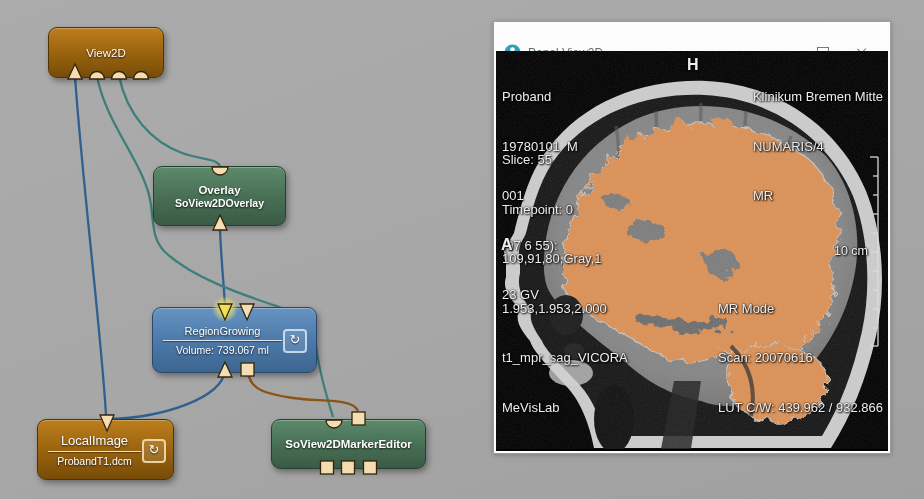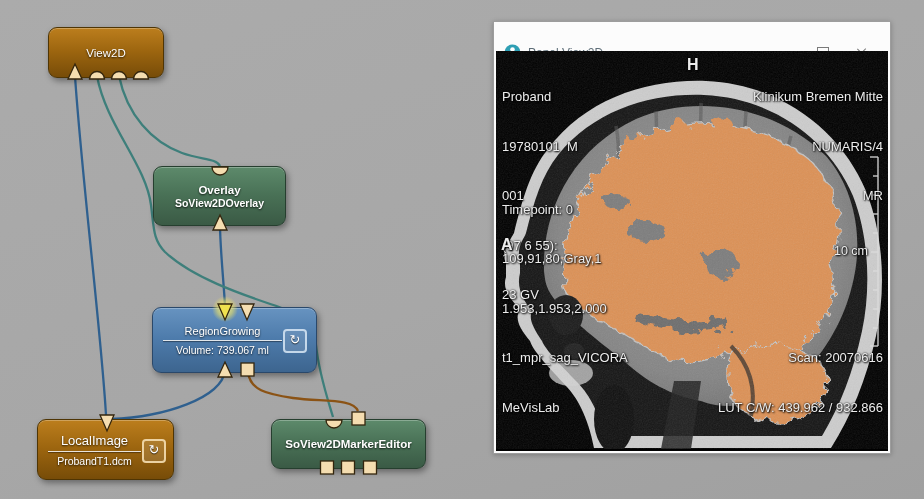--- a/index.html
+++ b/index.html
@@ -34,21 +34,21 @@
   .controls{display:flex;align-items:center;gap:0;}
   .ctrl{width:38px;height:26px;display:flex;align-items:center;justify-content:center;cursor:pointer;}
   .ic-min{width:11px;height:1px;background:#7a7a7a;}
   .ic-max{width:10px;height:10px;border:1px solid #7a7a7a;}
   .ic-close{position:relative;width:12px;height:12px;}
   .ic-close::before,.ic-close::after{content:"";position:absolute;left:5.5px;top:0;width:1.4px;height:12px;background:#7a7a7a;}
   .ic-close::before{transform:rotate(45deg);} .ic-close::after{transform:rotate(-45deg);}
   .viewport{position:absolute;left:2px;right:2px;top:29px;bottom:2px;background:#000;overflow:hidden;}
   .mri-text{position:absolute;color:var(--mri_text,#ededed);font-size:13px;line-height:16.5px;
             white-space:pre;text-shadow:1px 1px 2px #000,0 0 2px #000;z-index:6;}
-  .mri-right{text-align:right;}
+  .mri-right{}
   .mri-big{font-size:16px;font-weight:bold;}
 
   .brain-svg{position:absolute;left:0;top:0;z-index:5;}
 </style>
 </head>
 <body>
 
 <div class="stage">
 
   <svg class="wires" width="924" height="499">
@@ -232,25 +232,27 @@
       </div>
       <div class="mri-text mri-big" style="left:191px;top:6px;">H</div>
       <div class="mri-text mri-right" style="right:5px;top:5px;">
         <div>Klinikum Bremen Mitte</div>
         <div>NUMARIS/4</div>
         <div>MR</div>
       </div>
       <div class="mri-text mri-big" style="left:5px;top:186px;">A</div>
       <div class="mri-text" style="right:20px;top:192px;font-size:12.5px;">10 cm</div>
       <div class="mri-text" style="left:6px;bottom:2px;">
+        <div>Slice: 55</div>
         <div>Timepoint: 0</div>
         <div>109,91,80,Gray,1</div>
         <div>1.953,1.953,2.000</div>
         <div>t1_mpr_sag_VICORA</div>
         <div>MeVisLab</div>
       </div>
       <div class="mri-text mri-right" style="right:5px;bottom:2px;">
+        <div>MR Mode</div>
         <div>Scan: 20070616</div>
         <div>LUT C/W: 439.962 / 932.866</div>
       </div>
     </div>
   </div>
 </div>
 
 </body></html>

